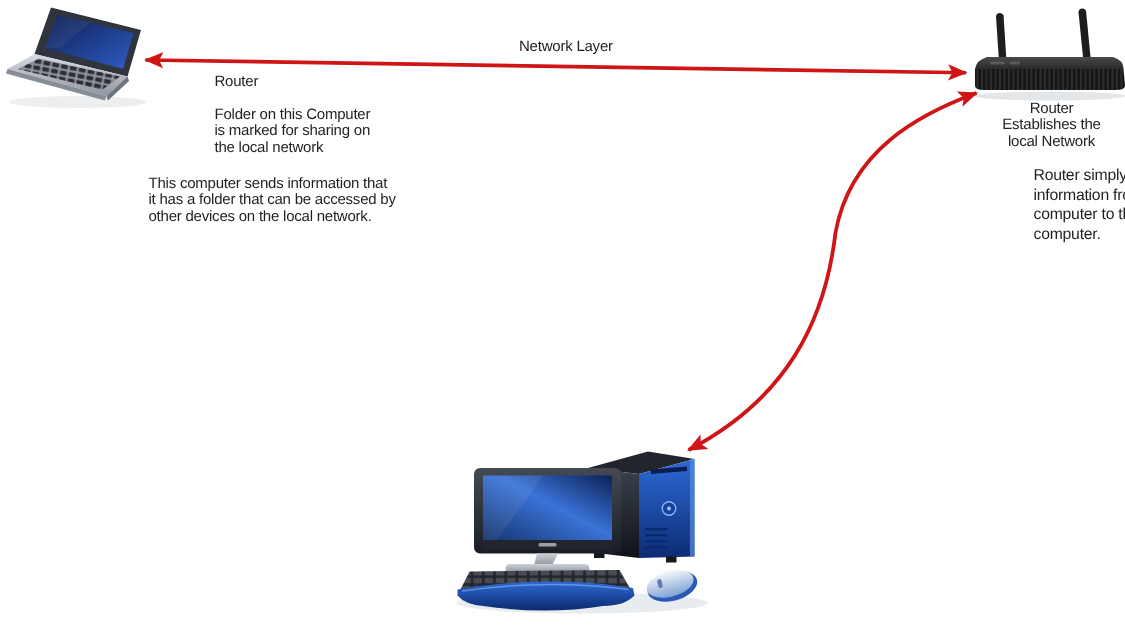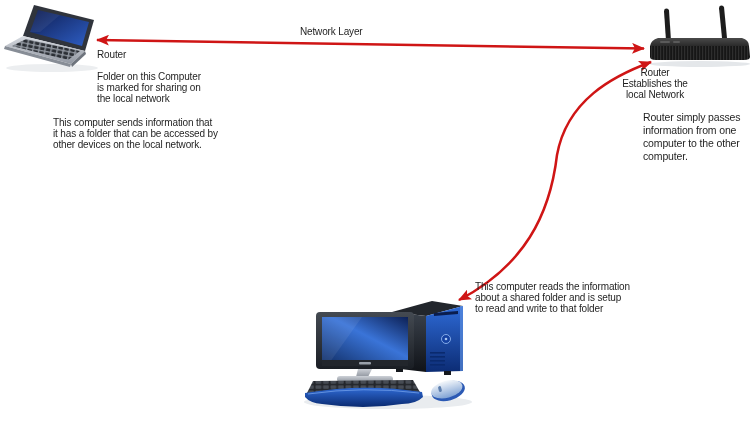--- a/index.html
+++ b/index.html
@@ -16,20 +16,21 @@
     position: absolute;
     left: 0; top: 0;
   }
   .txt {
     position: absolute;
     white-space: pre-line;
     font-size: 10px;
     line-height: 11px;
     letter-spacing: -0.15px;
     color: var(--text, #1f1f1f);
+    margin-left: 46px;
   }
   .txt.center { text-align: center; }
   .router-note { line-height: 13px; font-size: 10.5px; }
   .arrow-line {
     fill: none;
     stroke: var(--arrow, #cf1515);
     stroke-width: 2.5;
   }
   .arrow-head { fill: var(--arrow, #cf1515); }
 </style>
@@ -186,17 +187,14 @@
   <div class="txt router-note" style="left:643px; top:111px; width:105px;">Router simply passes
 information from one
 computer to the other
 computer.</div>
 
   <div class="txt center" style="left:605px; top:67px; width:100px;">Router
 Establishes the
 local Network</div>
 
 
-  <div class="txt" style="left:475px; top:281px; width:190px;">This computer reads the information
-about a shared folder and is setup
-to read and write to that folder</div>
 
 </div>
 
 </body></html>

